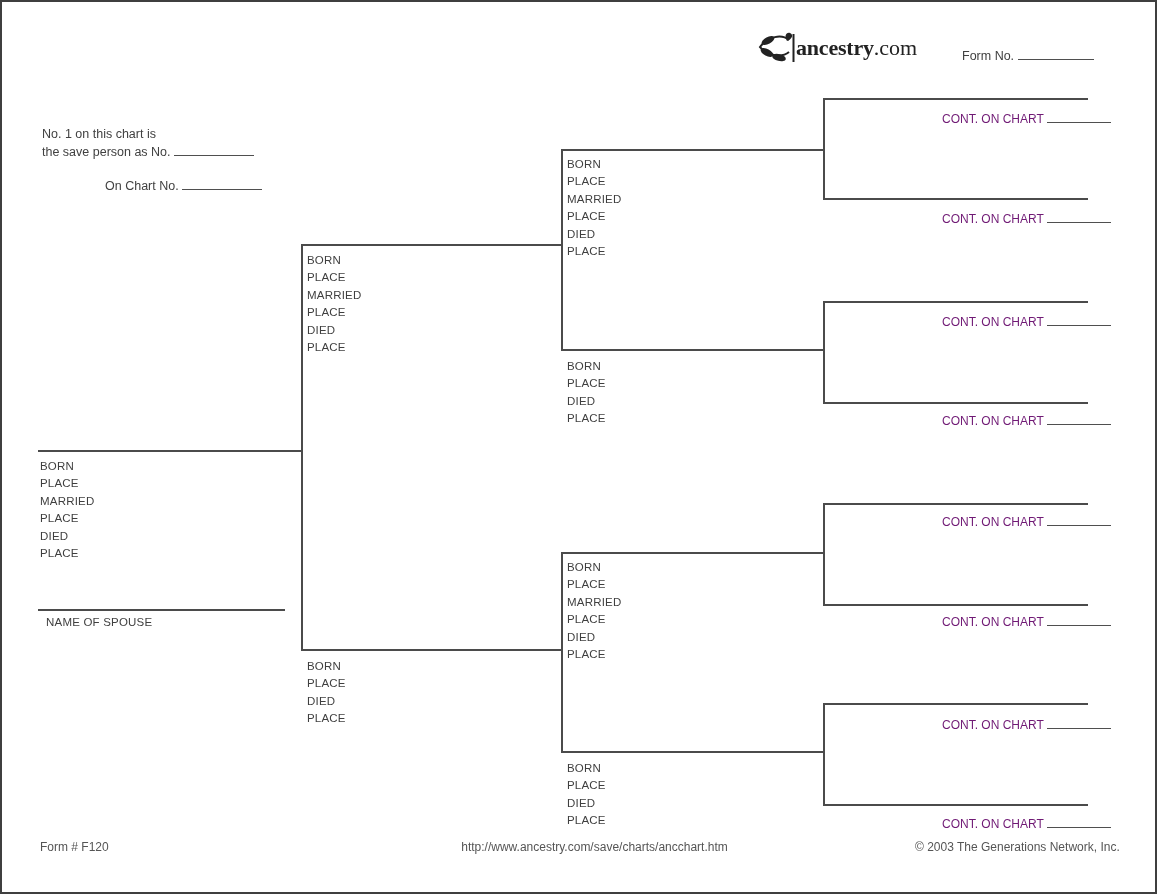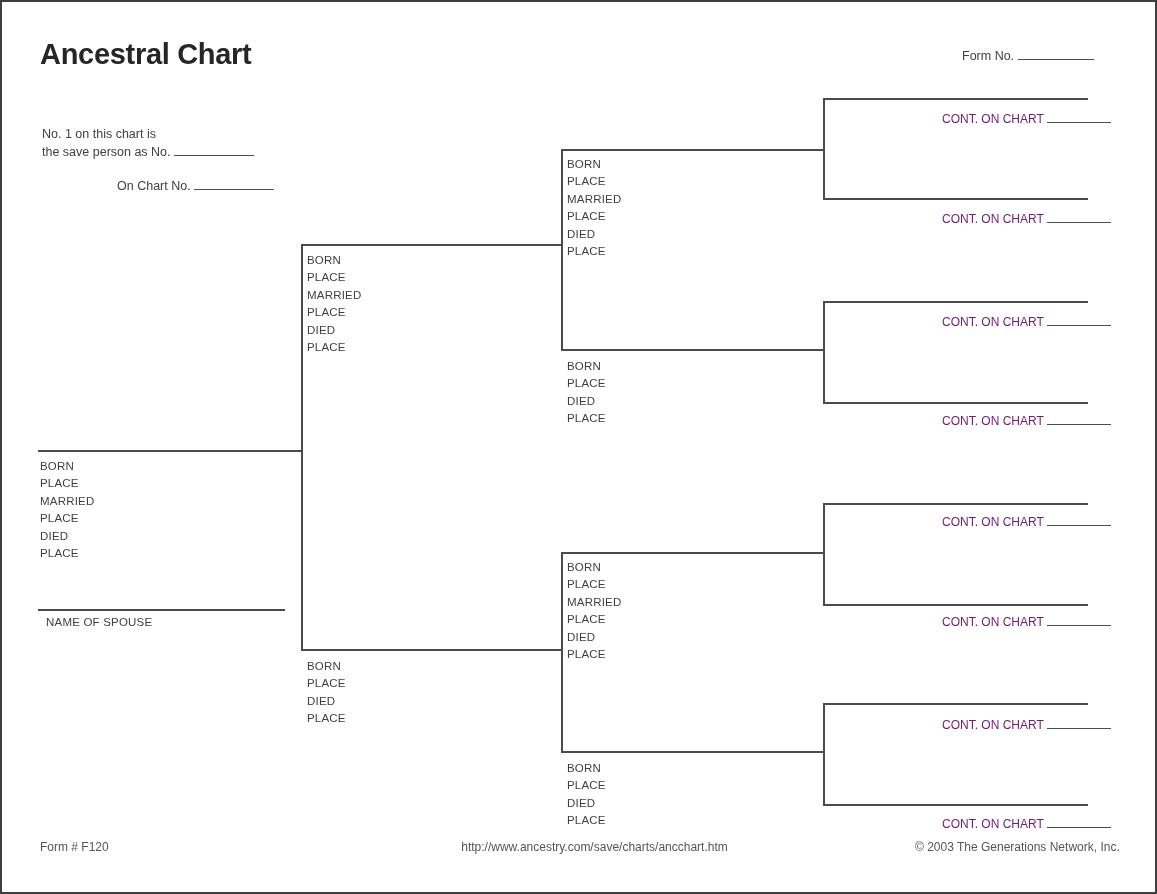--- a/index.html
+++ b/index.html
@@ -33,34 +33,47 @@
   .vline { background:#4b4b4b; width:2px; }
   .cont { font-size:12px; color:#701a75; white-space:nowrap; }
   .footer-text { font-size:12px; color:#555; white-space:nowrap; }
   .center { text-align:center; }
 </style>
 </head>
 <body>
 
 <div class="page">
 
-  <div class="abs title" style="left:38px; top:36px;">Ancestral Chart</div>
-
+
+  <div class="abs logo" style="left:754px; top:28px;">
+    <span>
+      <svg width="40" height="36" viewBox="0 0 40 36" fill="none">
+        <path d="M33 10 C 26 4, 12 6, 4 17 C 12 26, 26 28, 33 22" stroke="#222" stroke-width="2" fill="none"></path>
+        <path d="M31 11 C 36 9, 38 5, 34 3 C 30 2, 28 6, 31 11 Z" fill="#222"></path>
+        <ellipse cx="12" cy="10.5" rx="7" ry="3.4" transform="rotate(-28 12 10.5)" fill="#222"></ellipse>
+        <ellipse cx="11" cy="22.5" rx="7" ry="3.4" transform="rotate(28 11 22.5)" fill="#222"></ellipse>
+        <ellipse cx="23" cy="27.5" rx="7" ry="3.4" transform="rotate(14 23 27.5)" fill="#222"></ellipse>
+        <rect x="36.5" y="4" width="2" height="28" fill="#222"></rect>
+      </svg>
+    </span>
+    <span class="brand-main">ancestry</span>
+      <span class="brand-suffix">.com</span>
+  </div>
 
   <div class="abs small" style="left:960px; top:46px;">
     <span>Form No.</span>
     <span class="blank" style="width:76px;"></span>
   </div>
 
   <div class="abs note-line" style="left:40px; top:125px;text-align:center;">No. 1 on this chart is</div>
   <div class="abs note-line" style="left:40px; top:142px;">
     <span>the save person as No.</span>
     <span class="blank" style="width:80px;"></span>
   </div>
-  <div class="abs note-line" style="left:103px; top:176px;margin-left:12px;">
+  <div class="abs note-line" style="left:103px; top:176px;">
     <span>On Chart No.</span>
     <span class="blank" style="width:80px;"></span>
   </div>
 
   <div class="abs hline" style="left:36px; top:448px; width:264px;"></div>
   <div class="abs hline" style="left:36px; top:607px; width:247px;"></div>
 
   <div class="abs vline" style="left:299px; top:242px; height:407px;"></div>
   <div class="abs hline" style="left:299px; top:242px; width:262px;"></div>
   <div class="abs hline" style="left:299px; top:647px; width:262px;"></div>

